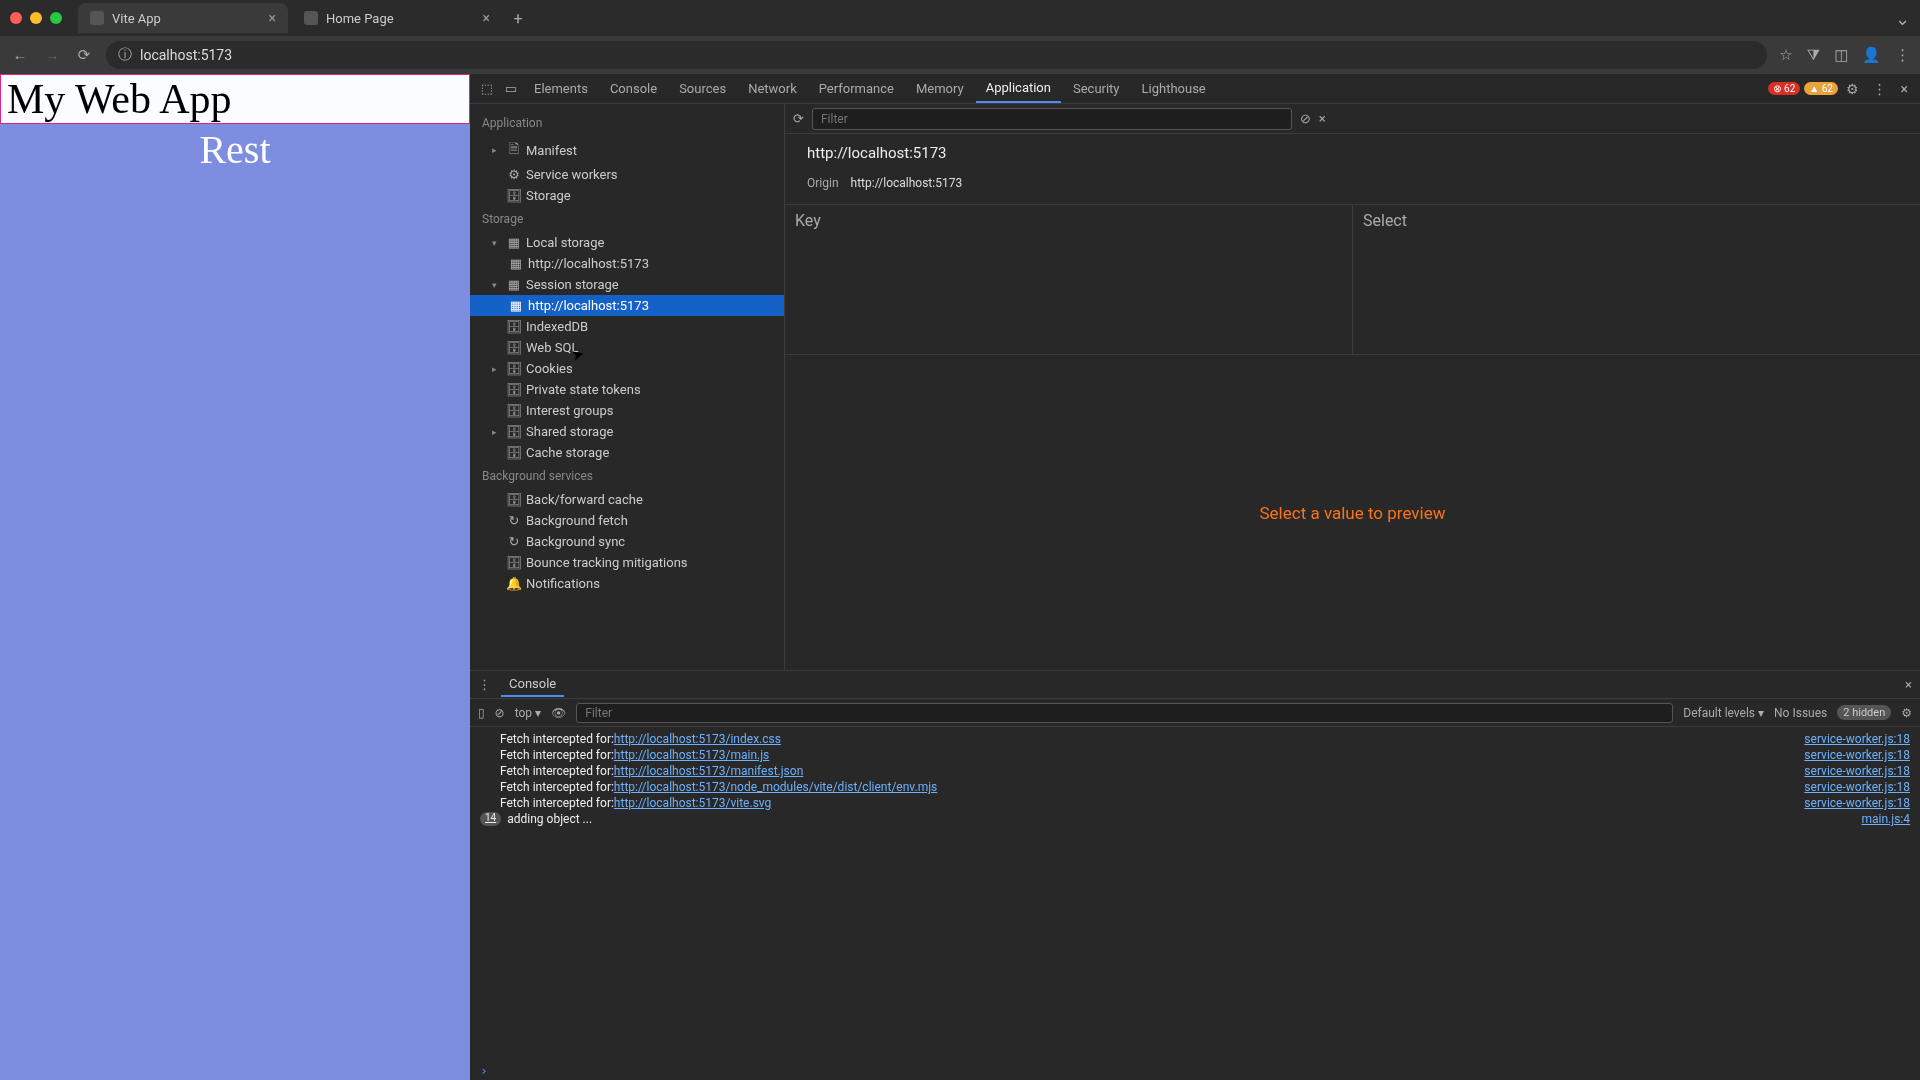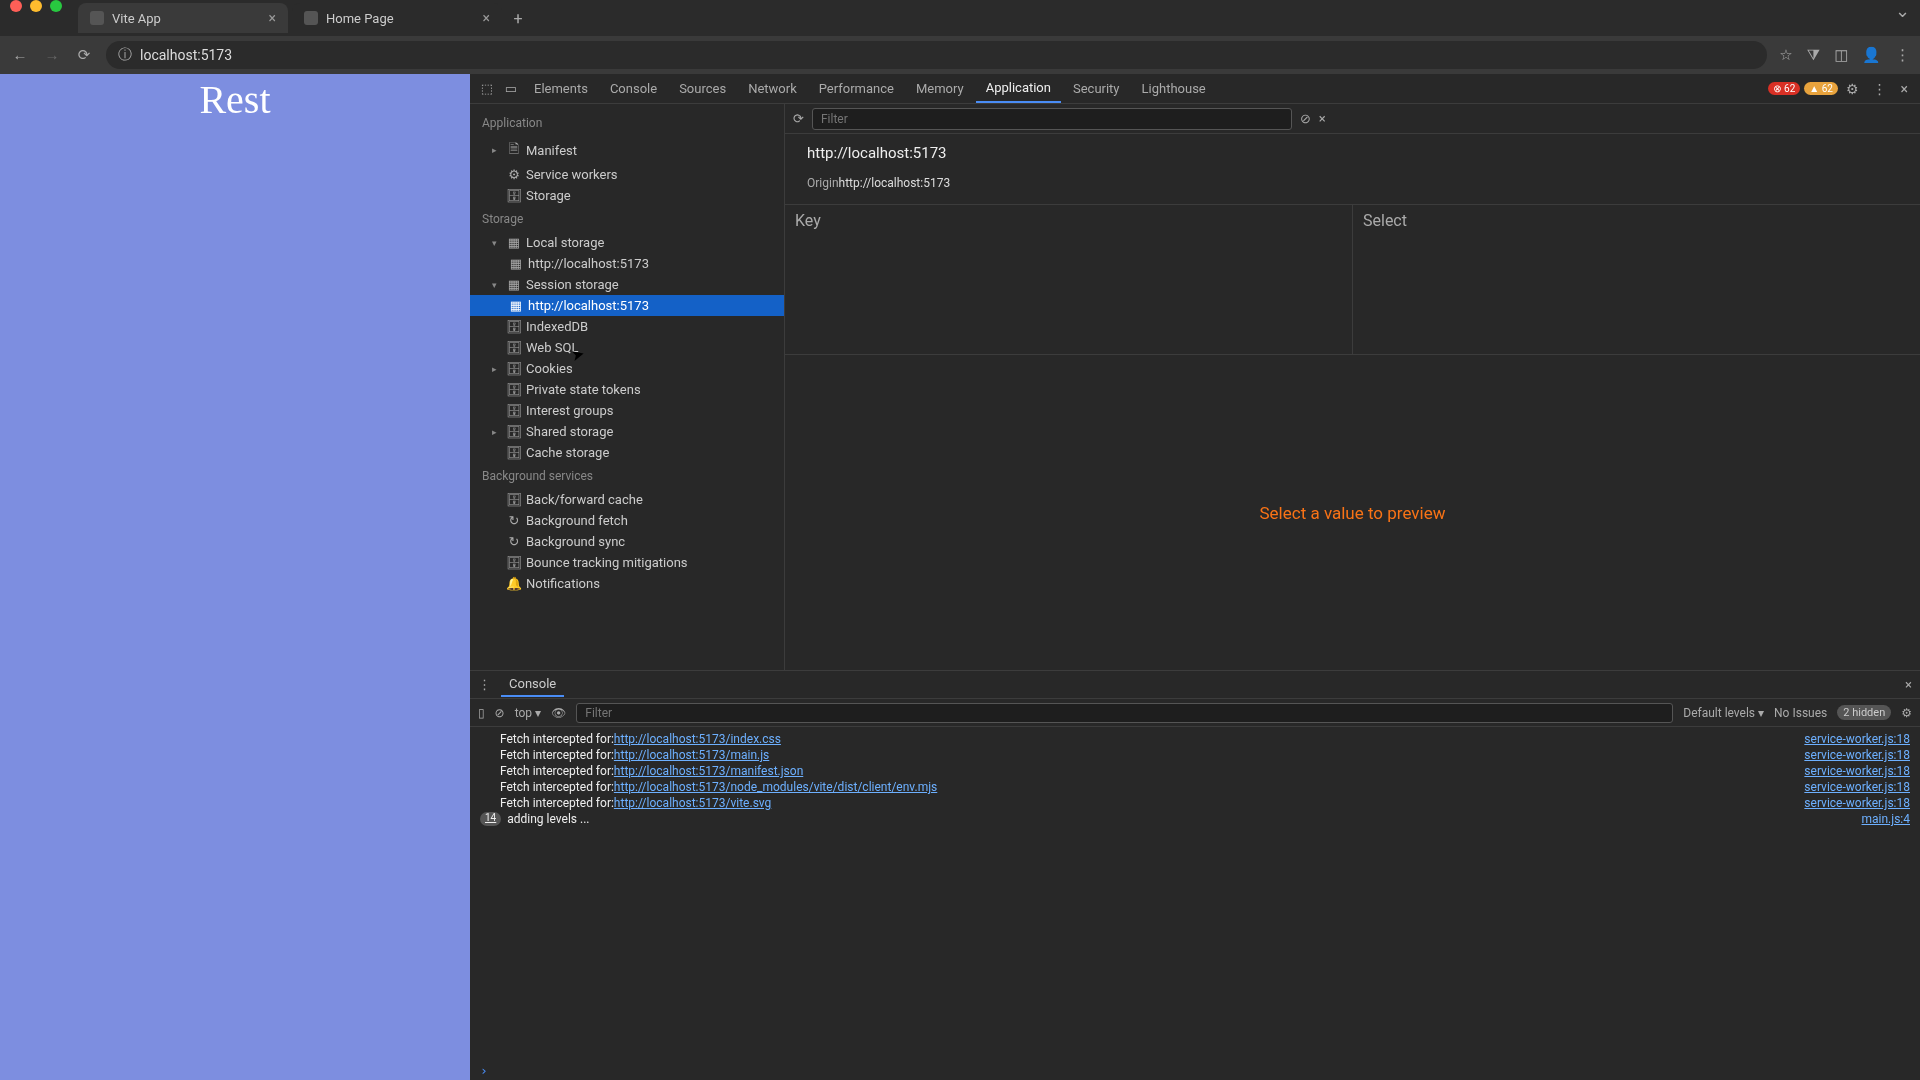--- a/index.html
+++ b/index.html
@@ -1,19 +1,19 @@
 <!DOCTYPE html>
 <html><head>
 <meta charset="utf-8">
 <style>
 * { margin:0; padding:0; box-sizing:border-box; font-family:-apple-system,BlinkMacSystemFont,"Segoe UI",Roboto,sans-serif; }
 body { width:1920px; height:1080px; background:#1e1e1e; color:#ccc; overflow:hidden; display:flex; flex-direction:column; font-size:13px; }
 
 
-.titlebar { height:36px; background:#2b2b2b; display:flex; padding:0 10px; }
+.titlebar { height:36px; background:#2b2b2b; display:flex; align-items:center; padding:0 10px; }
 .traffic { display:flex; gap:8px; margin-right:16px; }
 .traffic span { width:12px; height:12px; border-radius:50%; display:block; }
 .tl-r{background:#ff5f57;} .tl-y{background:#febc2e;} .tl-g{background:#28c840;}
 .tabs { display:flex; gap:0; align-items:center; }
 .tab { display:flex; align-items:center; gap:8px; padding:0 12px; height:30px; background:#3a3a3a; border-radius:8px 8px 0 0; min-width:210px; margin-right:4px;}
 .tab.inactive{background:#2b2b2b;}
 .tab-fav{width:14px;height:14px;border-radius:3px;background:#555;display:inline-block;}
 .tab-close{margin-left:auto;color:#999;font-size:14px;}
 .newtab{width:24px;height:24px;display:flex;align-items:center;justify-content:center;color:#aaa;font-size:16px;}
 .titlebar-spacer{flex:1;}
@@ -53,21 +53,21 @@
 .sb-item.l1{padding-left:22px;}
 .sb-item.l2{padding-left:38px;}
 .sb-item.sel{background:#1461c7;color:#fff;}
 .sb-item.sel .ico{color:#fff;}
 
 .content{flex:1;display:flex;flex-direction:column;}
 .ct-bar{height:30px;display:flex;align-items:center;padding:0 8px;gap:8px;border-bottom:1px solid #3c3c3c;}
 .ct-bar input{flex:0 0 480px;background:#1e1e1e;border:1px solid #555;color:#ccc;padding:3px 8px;border-radius:3px;font-size:12px;}
 .ct-bar .ico{color:#aaa;}
 .ct-title{padding:10px 22px;color:#eee;font-size:15px;}
-.ct-row{padding:4px 22px 14px;display:flex;color:#aaa;font-size:12px;border-bottom:1px solid #3c3c3c;}
+.ct-row{padding:4px 22px 14px;display:flex;gap:12px;color:#aaa;font-size:12px;border-bottom:1px solid #3c3c3c;}
 .table{display:flex;height:150px;border-bottom:1px solid #3c3c3c;}
 .th{flex:1;border-right:1px solid #3c3c3c;padding:6px 10px;color:#aaa;font-size:16px;}
 .preview{flex:1;display:flex;align-items:center;justify-content:center;color:#f97316;font-size:17px;}
 
 
 .drawer{height:410px;border-top:1px solid #3c3c3c;display:flex;flex-direction:column;background:#282828;}
 .dr-tabs{height:28px;display:flex;align-items:center;padding:0 8px;border-bottom:1px solid #3c3c3c;}
 .dr-tabs .menu{color:#aaa;margin-right:10px;}
 .dr-tab{color:#ccc;border-bottom:2px solid #4a8df6;padding:4px 8px;}
 .dr-tabs .sp{flex:1;}
@@ -128,20 +128,21 @@
     <span>⧩</span>
     <span>◫</span>
     <span>👤</span>
     <span>⋮</span>
   </div>
 </div>
 
 <div class="main">
 
   <div class="page">
+    <div class="page-head">My Web App</div>
     <div class="page-sub">Rest</div>
   </div>
 
   <div class="devtools">
     <div class="dt-tabs">
       <span class="dt-tab-ico">⬚</span>
       <span class="dt-tab-ico">▭</span>
       <span class="dt-tab">Elements</span>
       <span class="dt-tab">Console</span>
       <span class="dt-tab">Sources</span>
@@ -325,21 +326,21 @@
             <span class="src">service-worker.js:18</span>
           </div>
           <div class="line">
             <span class="pad"></span>
             <span class="pre">Fetch intercepted for: </span>
             <span class="url">http://localhost:5173/vite.svg</span>
             <span class="src">service-worker.js:18</span>
           </div>
           <div class="line">
             <span class="cnt">14</span>
-            <span class="pre">adding levels ...</span>
+            <span class="pre">adding object ...</span>
             <span class="src">main.js:4</span>
           </div>
         </div>
       <div class="prompt">›</div>
     </div>
   </div>
 </div>
 
 <span class="cursor">➤</span>
 

